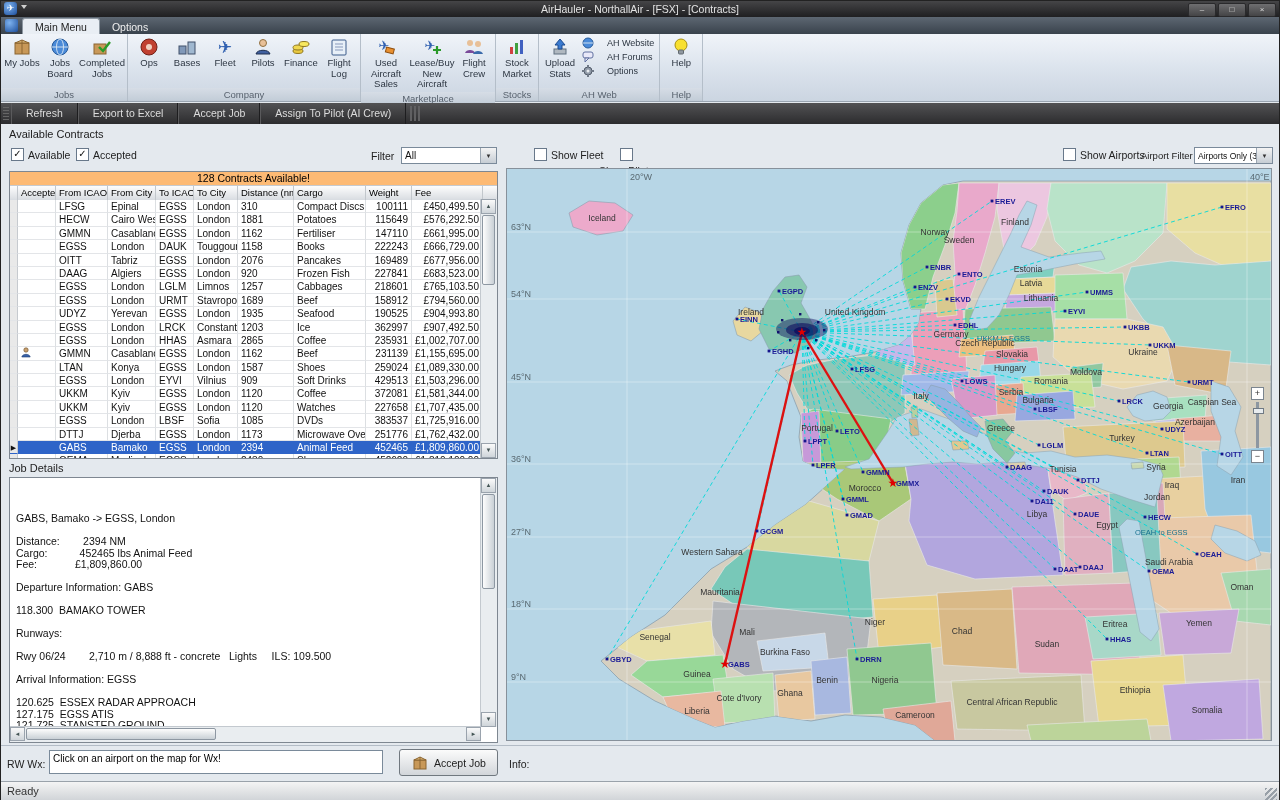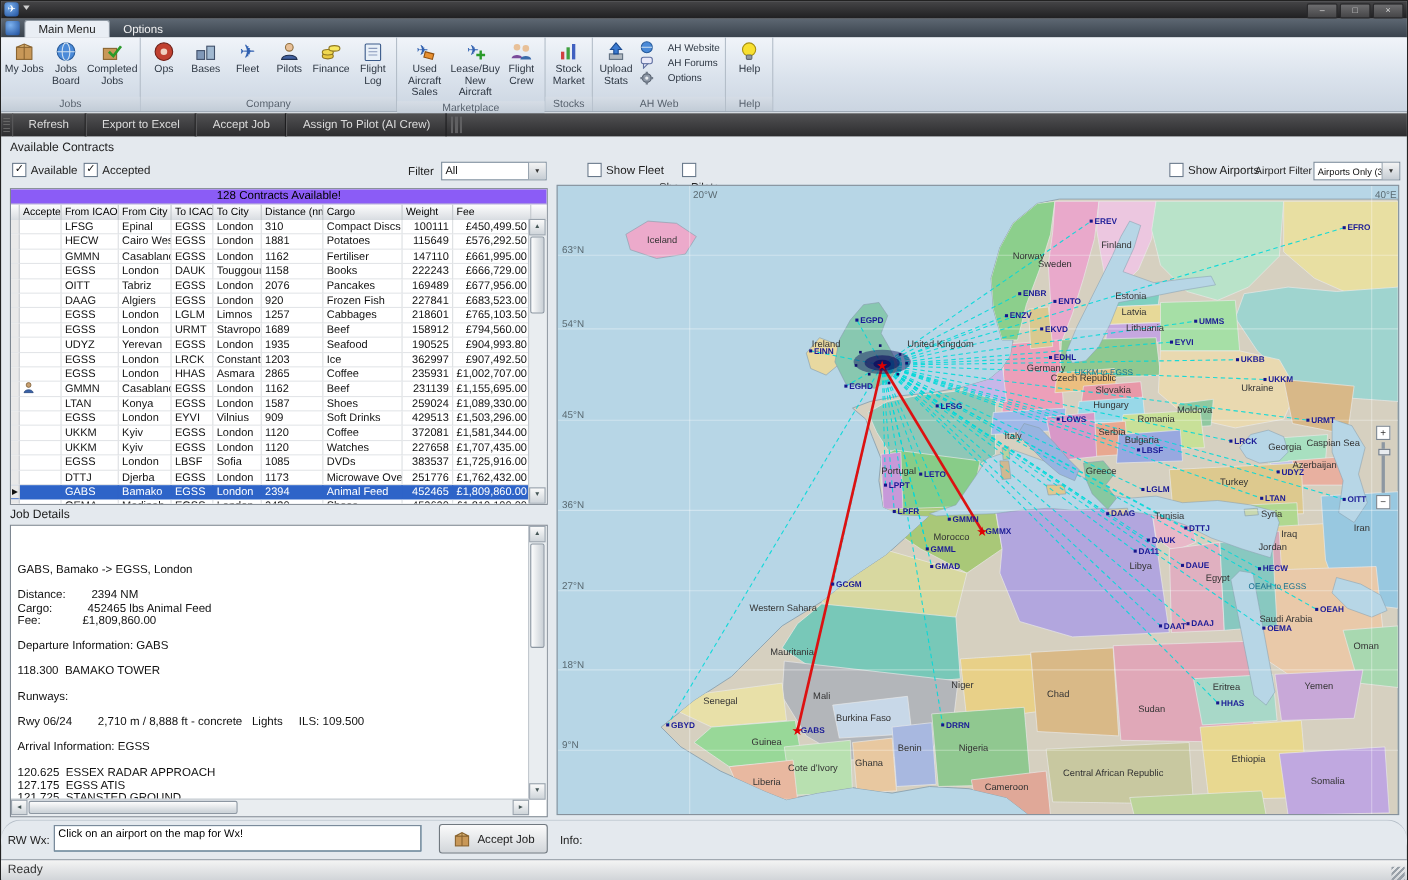--- a/index.html
+++ b/index.html
@@ -52,21 +52,21 @@
     line-height:10px;text-align:center;color:#111;}
   .lbl{position:absolute;font-size:10.5px;color:#222;}
   .combo{position:absolute;height:17px;background:#fff;border:1px solid #7a8a9a;display:flex;
     align-items:center;font-size:10px;color:#111;box-sizing:border-box;}
   .combo .cval{padding-left:3px;white-space:nowrap;overflow:hidden;flex:1;}
   .combo .arr{width:15px;height:100%;background:linear-gradient(#f4f4f4,#c6cdd4);
     border-left:1px solid #9aa5b0;font-size:6px;display:flex;align-items:center;justify-content:center;color:#333;}
   
   .grid{position:absolute;left:8px;top:170px;width:489px;height:288px;background:#fff;
     border:1px solid #7e8791;box-sizing:border-box;overflow:hidden;}
-  .gtitle{height:13px;font-size:10.5px;text-align:center;background:#8b5cf6;border-bottom:1px solid #c6cacf;}
+  .gtitle{height:13px;font-size:10.5px;text-align:center;background:#fdba74;border-bottom:1px solid #c6cacf;}
   .ghead,.trow{display:grid;grid-template-columns:8px 38px 52px 48px 38px 44px 56px 72px 46px 71px;}
   .ghead{height:14px;background:linear-gradient(#fdfdfd,#d8dce1);border-bottom:1px solid #aab0b6;}
   .hc{font-size:9.5px;line-height:14px;padding-left:3px;border-right:1px solid #c2c7cc;
     overflow:hidden;white-space:nowrap;}
   .gbody{position:absolute;left:0;top:28px;right:16px;bottom:0;overflow:hidden;}
   .trow{height:13.4px;font-size:10px;color:#111;background:#fff;}
   .tc{border-right:1px solid #dcdfe2;border-bottom:1px solid #e3e5e8;padding-left:3px;
     overflow:hidden;white-space:nowrap;line-height:13px;box-sizing:border-box;}
   .tc.marker{background:#e9e9e9;border-right:1px solid #c6cacf;padding-left:0;font-size:7px;
     text-align:center;color:#222;}
@@ -86,23 +86,23 @@
   .hthumb{position:absolute;top:1px;height:12px;background:linear-gradient(#fdfdfd,#c9d0d6);
     border:1px solid #8d97a2;border-radius:2px;box-sizing:border-box;}
   
   .jdtitle{position:absolute;left:8px;top:461px;font-size:11px;color:#1d1d1d;}
   .details{position:absolute;left:8px;top:476px;width:489px;height:266px;background:#fff;
     border:1px solid #7e8791;box-sizing:border-box;overflow:hidden;}
   .details pre{margin:0;padding:3px 6px;font-family:"Liberation Sans","DejaVu Sans",sans-serif;
     font-size:10.5px;line-height:11.5px;color:#111;white-space:pre;}
   
   .bottombar{position:absolute;left:0;top:744px;width:100%;height:36px;background:#e4e9ee;
-    border-top:1px solid #b3bcc6;border-radius:18px;}
+    border-top:1px solid #b3bcc6;}
   .wxbox{position:absolute;left:48px;top:4px;width:334px;height:24px;border:1px solid #7a8a9a;
-    background:#0c4a6e;box-sizing:border-box;}
+    background:#f0abfc;box-sizing:border-box;}
   .wxbox textarea{width:100%;height:100%;border:none;resize:none;font-family:inherit;
     font-size:10px;padding:2px 3px;box-sizing:border-box;outline:none;}
   .acceptbtn{position:absolute;left:398px;top:3px;width:99px;height:27px;border:1px solid #70787f;
     border-radius:3px;background:linear-gradient(#fbfbfb,#d2d6da);display:flex;align-items:center;
     justify-content:center;gap:5px;font-size:10.5px;color:#222;box-sizing:border-box;}
   
   .statusbar{position:absolute;left:0;top:780px;width:100%;height:20px;
     background:linear-gradient(#f4f4f4,#cdd1d5);border-top:1px solid #9aa2aa;font-size:11px;color:#333;}
   .statusbar .stext{position:absolute;left:6px;top:3px;}
   .sizegrip{position:absolute;right:2px;bottom:2px;width:12px;height:12px;
@@ -119,20 +119,21 @@
   .zthumb{position:absolute;left:-3px;top:6px;width:9px;height:4px;background:#e8ecef;border:1px solid #707a84;}
 </style>
 </head>
 <body>
 
 <div class="win">
 
   <div class="titlebar">
     <span class="appico">✈</span>
     <span class="qat"></span>
+    <span class="ttext">AirHauler - NorthallAir - [FSX] - [Contracts]</span>
     <span class="winbtns">
       <span class="wbtn">–</span>
       <span class="wbtn">□</span>
       <span class="wbtn">×</span>
     </span>
   </div>
 
   <div class="tabrow">
     <span class="minitab"></span>
     <div class="rtab active">Main Menu</div>

